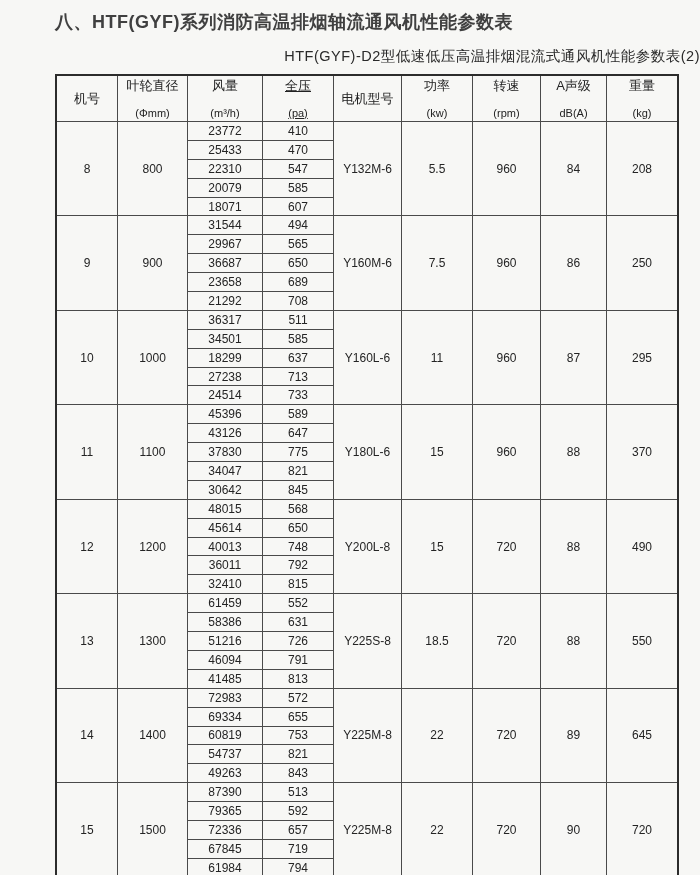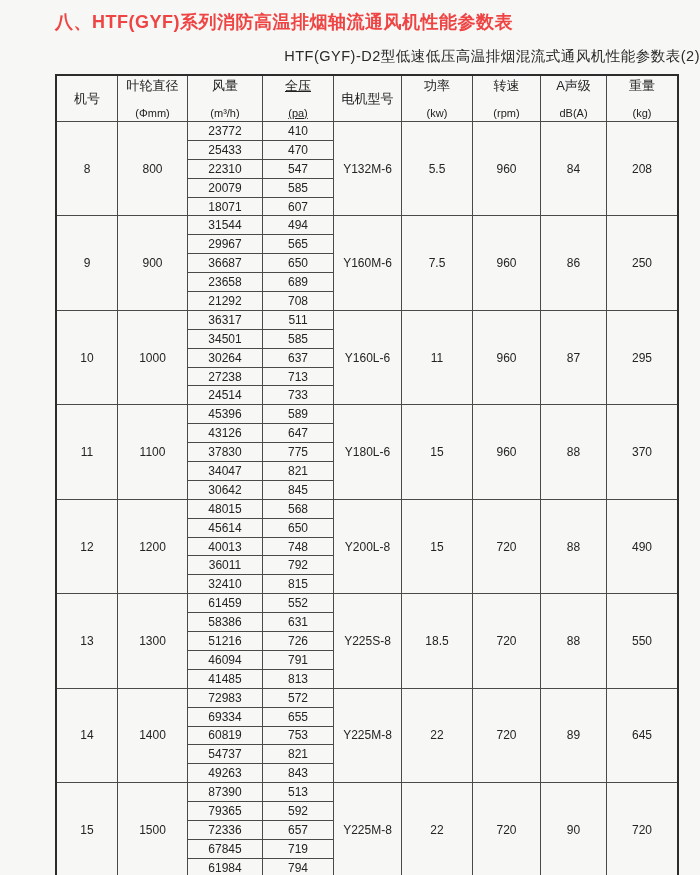--- a/index.html
+++ b/index.html
@@ -13,21 +13,21 @@
     font-family: "Liberation Sans", sans-serif;
     color: #1e1e1e;
     overflow: hidden;
   }
   .page-title {
     margin: 10px 0 0 55px;
     font-size: 18px;
     line-height: 24px;
     font-weight: bold;
     letter-spacing: 0.5px;
-    color: #ef4444;
+    color: #404040;
   }
   .page-subtitle {
     margin-top: 13px;
     text-align: right;
     font-size: 14.5px;
     line-height: 18px;
     font-weight: normal;
     letter-spacing: 0.5px;
     color: #2a2a2a;
   }
@@ -184,21 +184,21 @@
           <td rowspan="5">11</td>
           <td rowspan="5">960</td>
           <td rowspan="5">87</td>
           <td rowspan="5">295</td>
         </tr>
         <tr>
           <td>34501</td>
           <td>585</td>
         </tr>
         <tr>
-          <td>30264</td>
+          <td>18299</td>
           <td>637</td>
         </tr>
         <tr>
           <td>27238</td>
           <td>713</td>
         </tr>
         <tr>
           <td>24514</td>
           <td>733</td>
         </tr>

